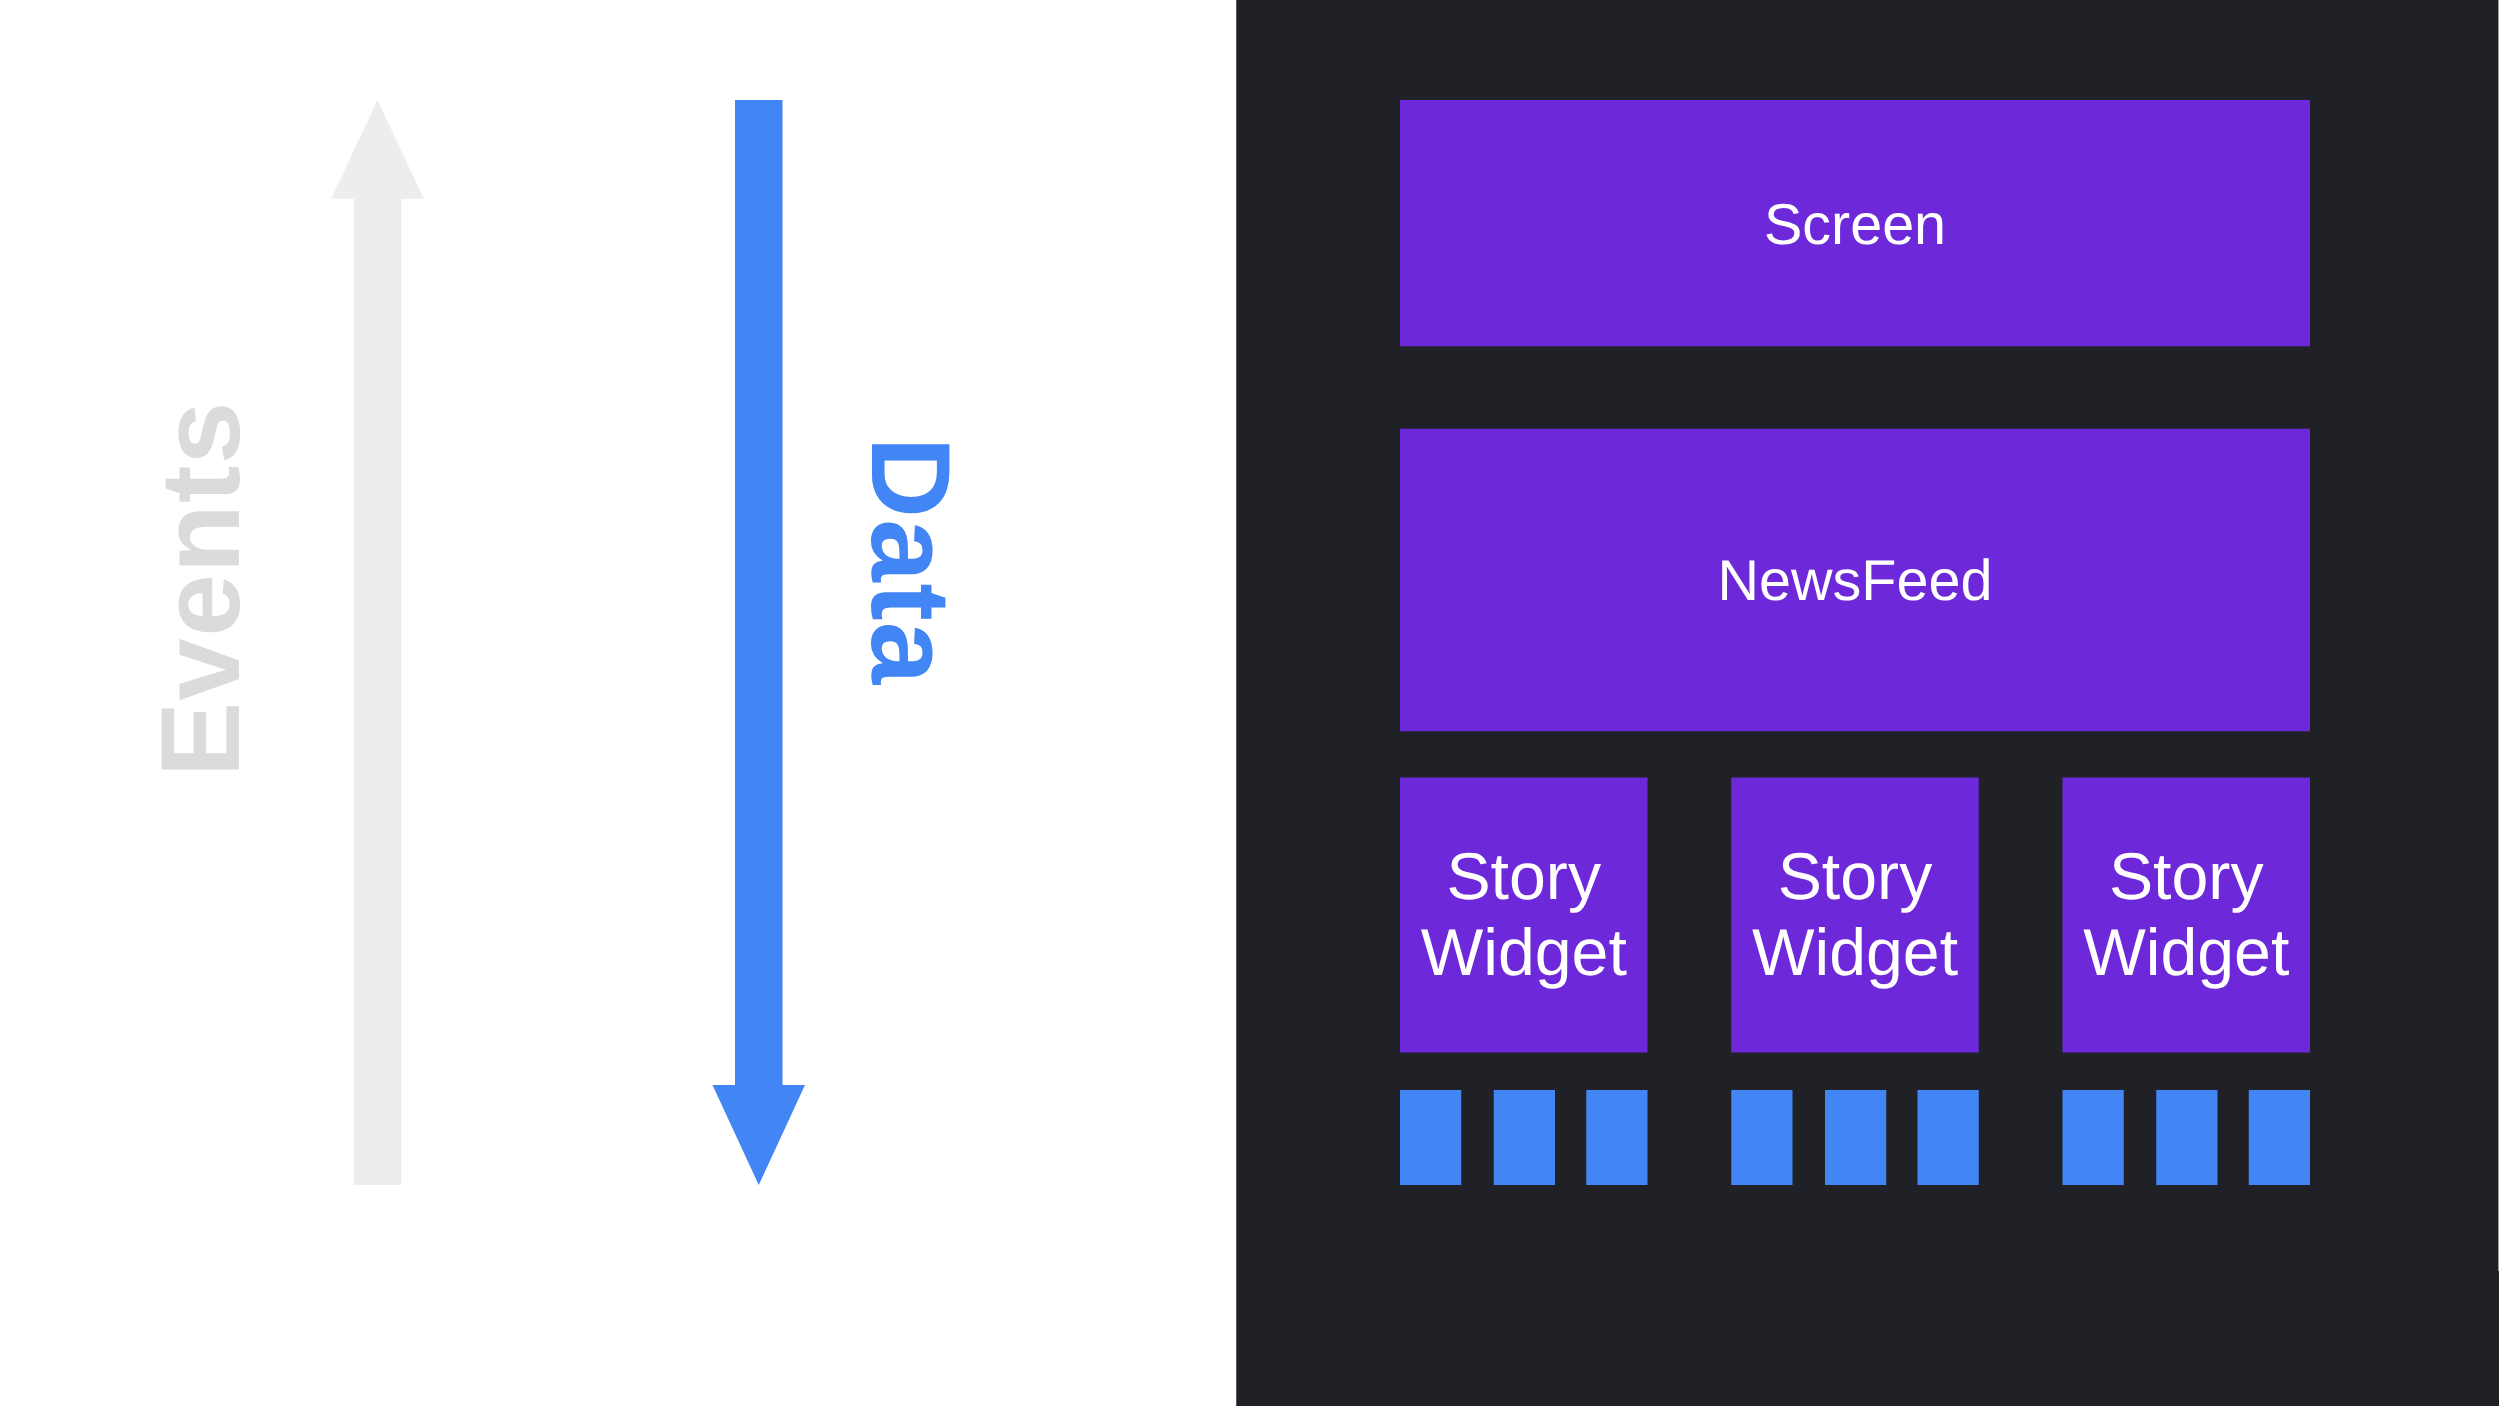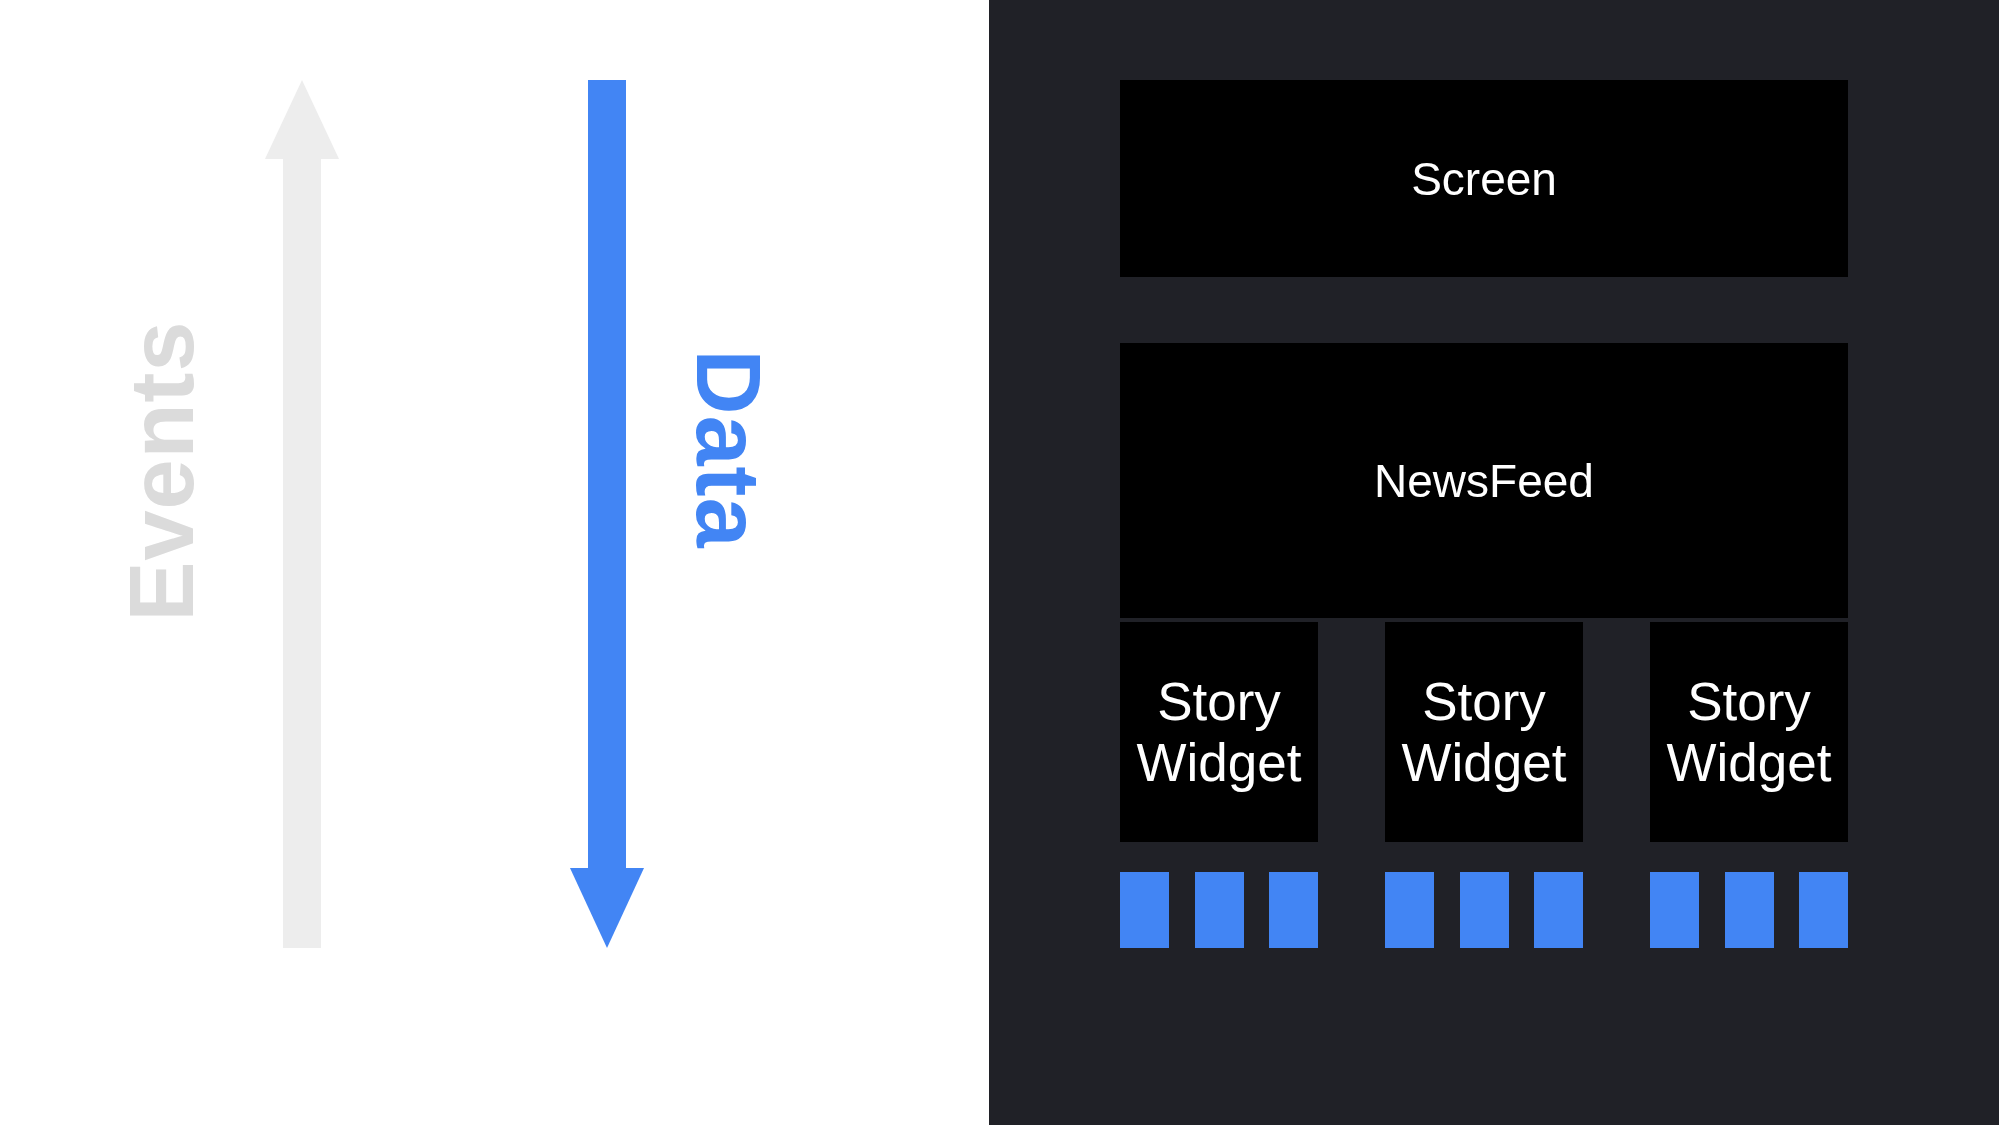--- a/index.html
+++ b/index.html
@@ -79,36 +79,36 @@
 
   
   .right-panel {
     position: absolute;
     left: 989px; top: 0;
     width: 1010px; height: 1125px;
     background: #202127;
   }
   .gray-box {
     position: absolute;
-    background: #000000;
+    background: #6d28d9;
     color: #ffffff;
     display: flex;
     align-items: center;
     justify-content: center;
     text-align: center;
     font-size: 46px;
     font-weight: 400;
   }
   .screen-box {
     left: 131px; top: 80px;
     width: 728px; height: 197px;
   }
   .newsfeed-box {
     left: 131px; top: 343px;
-    width: 728px; height: 275px; align-items: center;
+    width: 728px; height: 242px; align-items: center;
   }
   .story-row {
     position: absolute;
     left: 131px; top: 622px;
     width: 728px;
     display: flex;
     justify-content: space-between;
   }
   .story-col {
     width: 198px;

